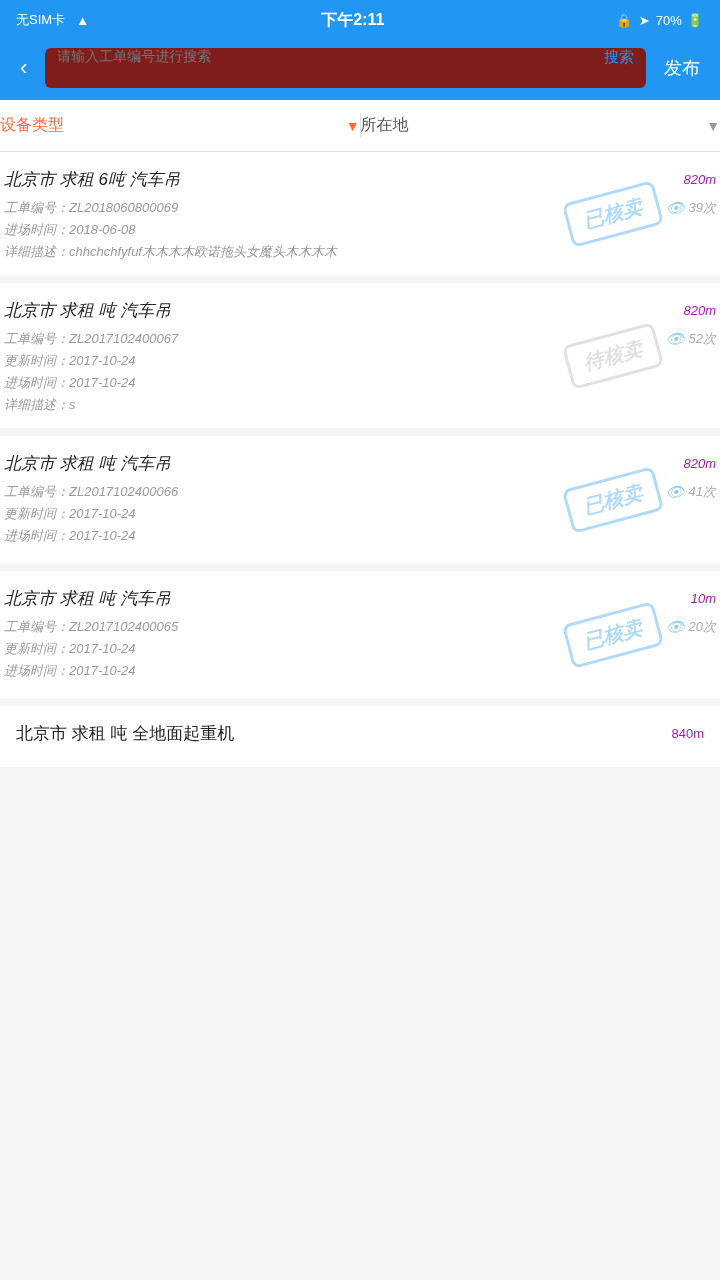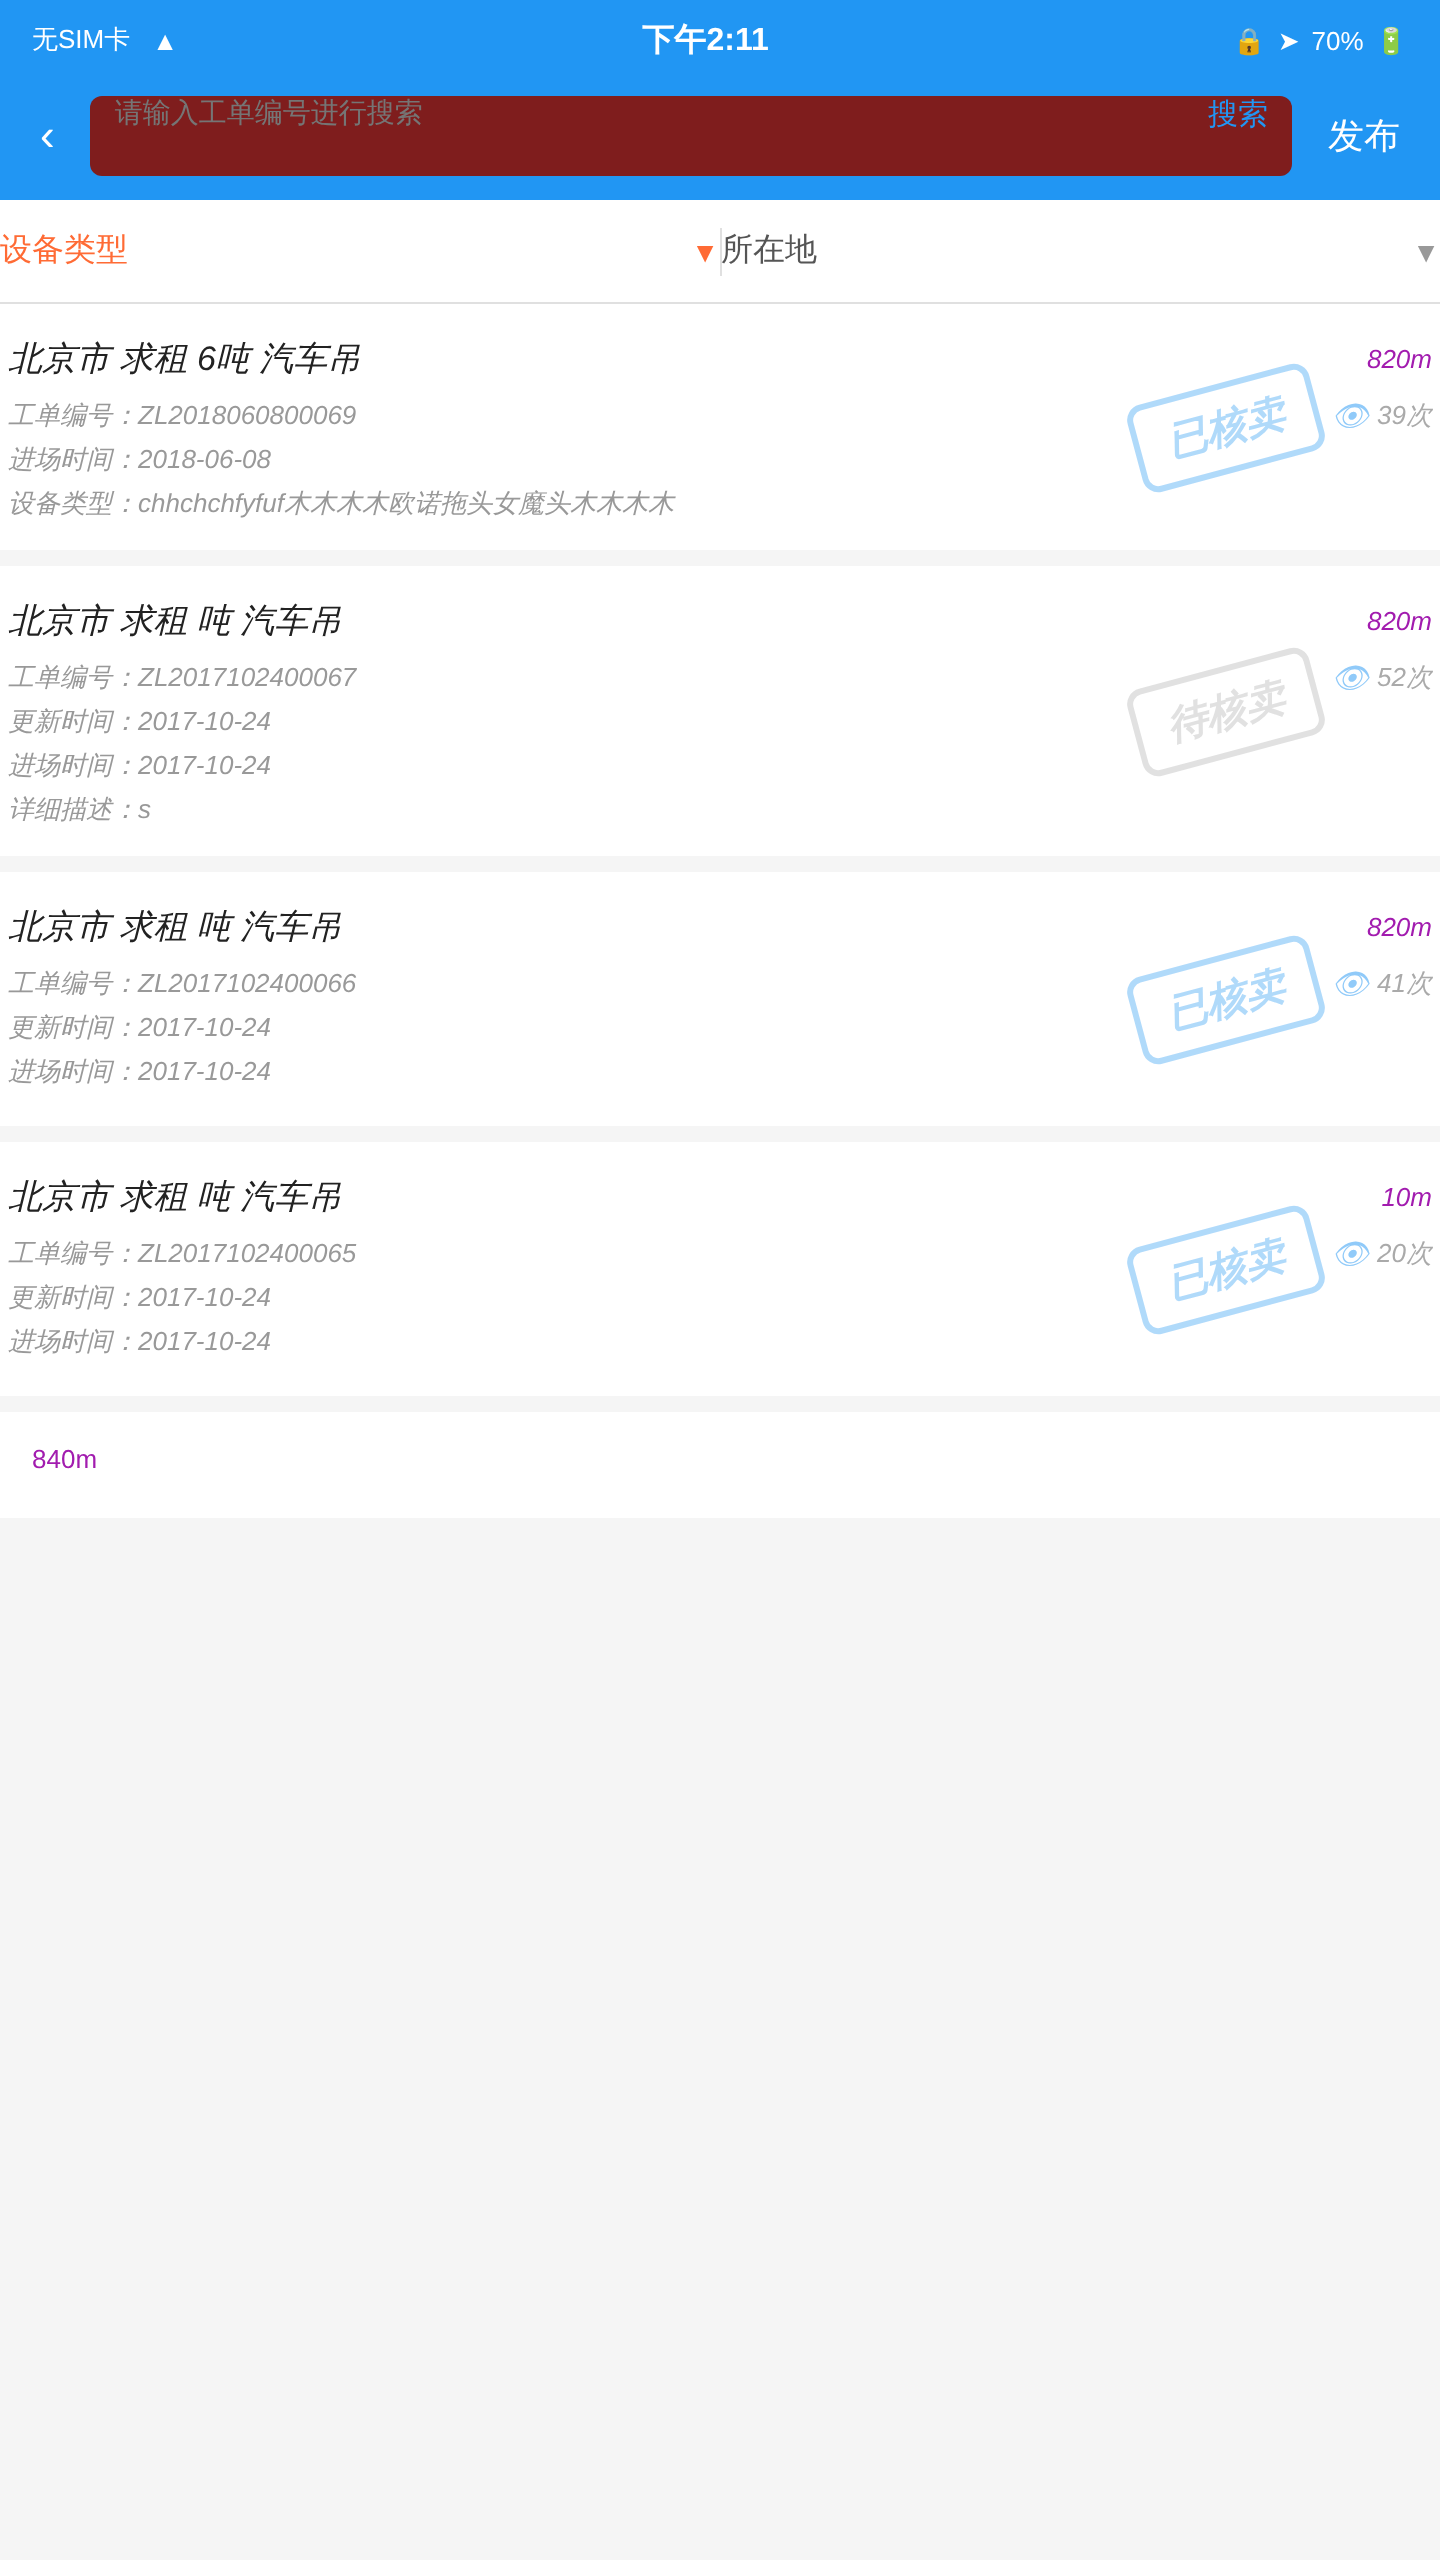--- a/index.html
+++ b/index.html
@@ -257,21 +257,21 @@
       <div class="item-row">
         <span class="item-label">工单编号：ZL2018060800069</span>
         <span class="item-views">
           <span class="eye-icon">👁</span>
           39次
         </span>
       </div>
       <div class="item-row">
         <span class="item-value">进场时间：2018-06-08</span>
       </div>
-      <div class="item-description">设备类型：chhchchfyfuf木木木木欧诺拖头女魔头木木木木</div>
+      <div class="item-description">详细描述：chhchchfyfuf木木木木欧诺拖头女魔头木木木木</div>
       <div class="stamp stamp-sold">已核卖</div>
     </div>
     <div class="list-item">
       <div class="item-title-row">
         <span class="item-title">北京市 求租 吨 汽车吊</span>
         <span class="item-distance">820m</span>
       </div>
       <div class="item-row">
         <span class="item-label">工单编号：ZL2017102400067</span>
         <span class="item-views">
@@ -323,16 +323,17 @@
       <div class="item-row">
         <span class="item-value">更新时间：2017-10-24</span>
       </div>
       <div class="item-row">
         <span class="item-value">进场时间：2017-10-24</span>
       </div>
       <div class="stamp stamp-sold">已核卖</div>
     </div>
     <div class="list-item-last">
     <div class="item-title-row">
+      <span class="item-title">北京市 求租 吨 全地面起重机</span>
       <span class="item-distance">840m</span>
     </div>
   </div>
   </div>
 
 </body></html>

